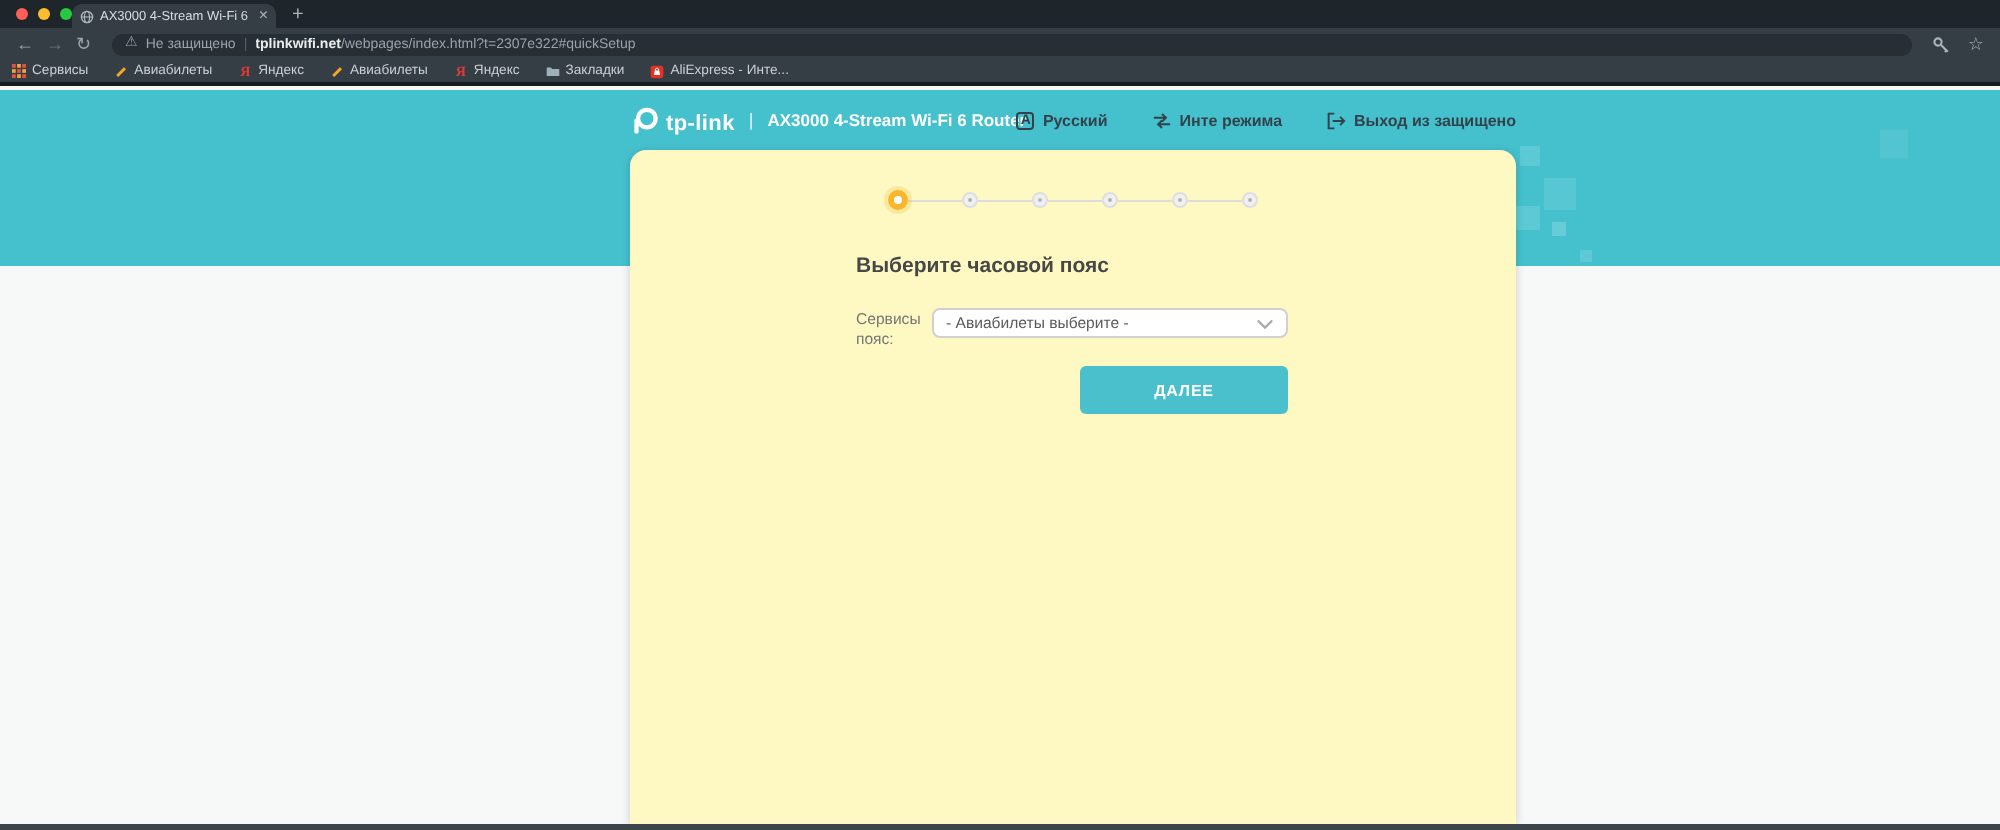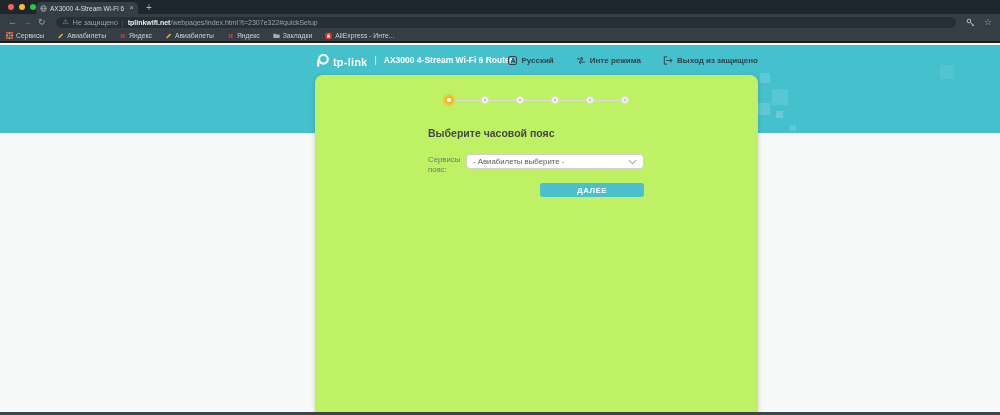--- a/index.html
+++ b/index.html
@@ -50,41 +50,41 @@
   .logo { display:flex; align-items:flex-end; gap:3px; color:#fff; }
   .logo-text { font-size:11px; font-weight:bold; color:#fff; letter-spacing:0.2px; }
   .model-sep { color:rgba(255,255,255,0.85); font-size:9px; margin:0 7px; }
   .model { color:#fff; font-size:8.5px; font-weight:bold;text-align:right; }
 
   .header-links { position:absolute; top:2px; right:242px; height:30px; display:flex; align-items:center; gap:22px; }
   .hlink { display:flex; align-items:center; gap:4px; color:#33424a; font-size:8px; font-weight:bold; }
   .lang-box { display:inline-flex; align-items:center; justify-content:center; width:9px; height:9px;
               border:1px solid #33424a; border-radius:2px; font-size:7px; font-weight:bold; }
 
-  .card { position:absolute; top:32px; left:315px; width:443px; height:337px; background:#bef264;
+  .card { position:absolute; top:32px; left:315px; width:443px; height:337px; background:#fef9c3;
           border-radius:8px 8px 0 0; box-shadow:0 1px 5px rgba(0,0,0,0.18); }
 
   .stepper { position:absolute; top:20px; left:0; width:100%; display:flex; align-items:center; justify-content:center; }
   .step-dot { width:8px; height:8px; border-radius:50%; background:#f0f0f0; border:1px solid #dedede;
               position:relative; flex:0 0 auto; }
   .step-dot::after { content:""; position:absolute; left:50%; top:50%; width:2.5px; height:2.5px;
                      margin:-1.25px 0 0 -1.25px; border-radius:50%; background:#b5b5b5; }
   .step-dot.active { width:10px; height:10px; background:#fff; border:3px solid #f8b62d;
                      box-shadow:0 0 0 2px rgba(248,182,45,0.25); }
   .step-dot.active::after { display:none; }
   .step-line { width:27px; height:1px; background:#dcdcdc; flex:0 0 auto; }
 
   .wizard-body { position:absolute; top:52px; left:113px; width:216px; }
   .wizard-title { font-size:10.5px; font-weight:bold; color:#474747; margin-bottom:15px; }
   .form-row { display:flex; align-items:flex-start; }
   .field-label { width:38px; font-size:7.8px; color:#757575; line-height:9.5px; padding-top:1px; flex:0 0 auto; }
   .select { flex:1; height:15px; border:1px solid #d0d0d0; border-radius:4px; background:#fff;
             display:flex; align-items:center; padding:0 6px; margin-left:0; }
   .select-value { flex:1; font-size:7.8px; color:#5a5a5a; white-space:nowrap; overflow:hidden; }
-  .next-btn { position:absolute; right:0; top:56px; width:104px; height:14px; background:#4bc0cd;
+  .next-btn { position:absolute; right:0; top:56px; width:104px; height:24px; background:#4bc0cd;
               border:none; border-radius:3px; color:#fff; font-size:8px; font-weight:bold;
               font-family:"Liberation Sans", sans-serif; letter-spacing:0.4px;
               display:flex; align-items:center; justify-content:center; }
 
   .dock-strip { position:absolute; left:0; bottom:0; width:1000px; height:3px; background:#3d444a; }
 </style>
 </head>
 <body>
 
 <div class="chrome">

